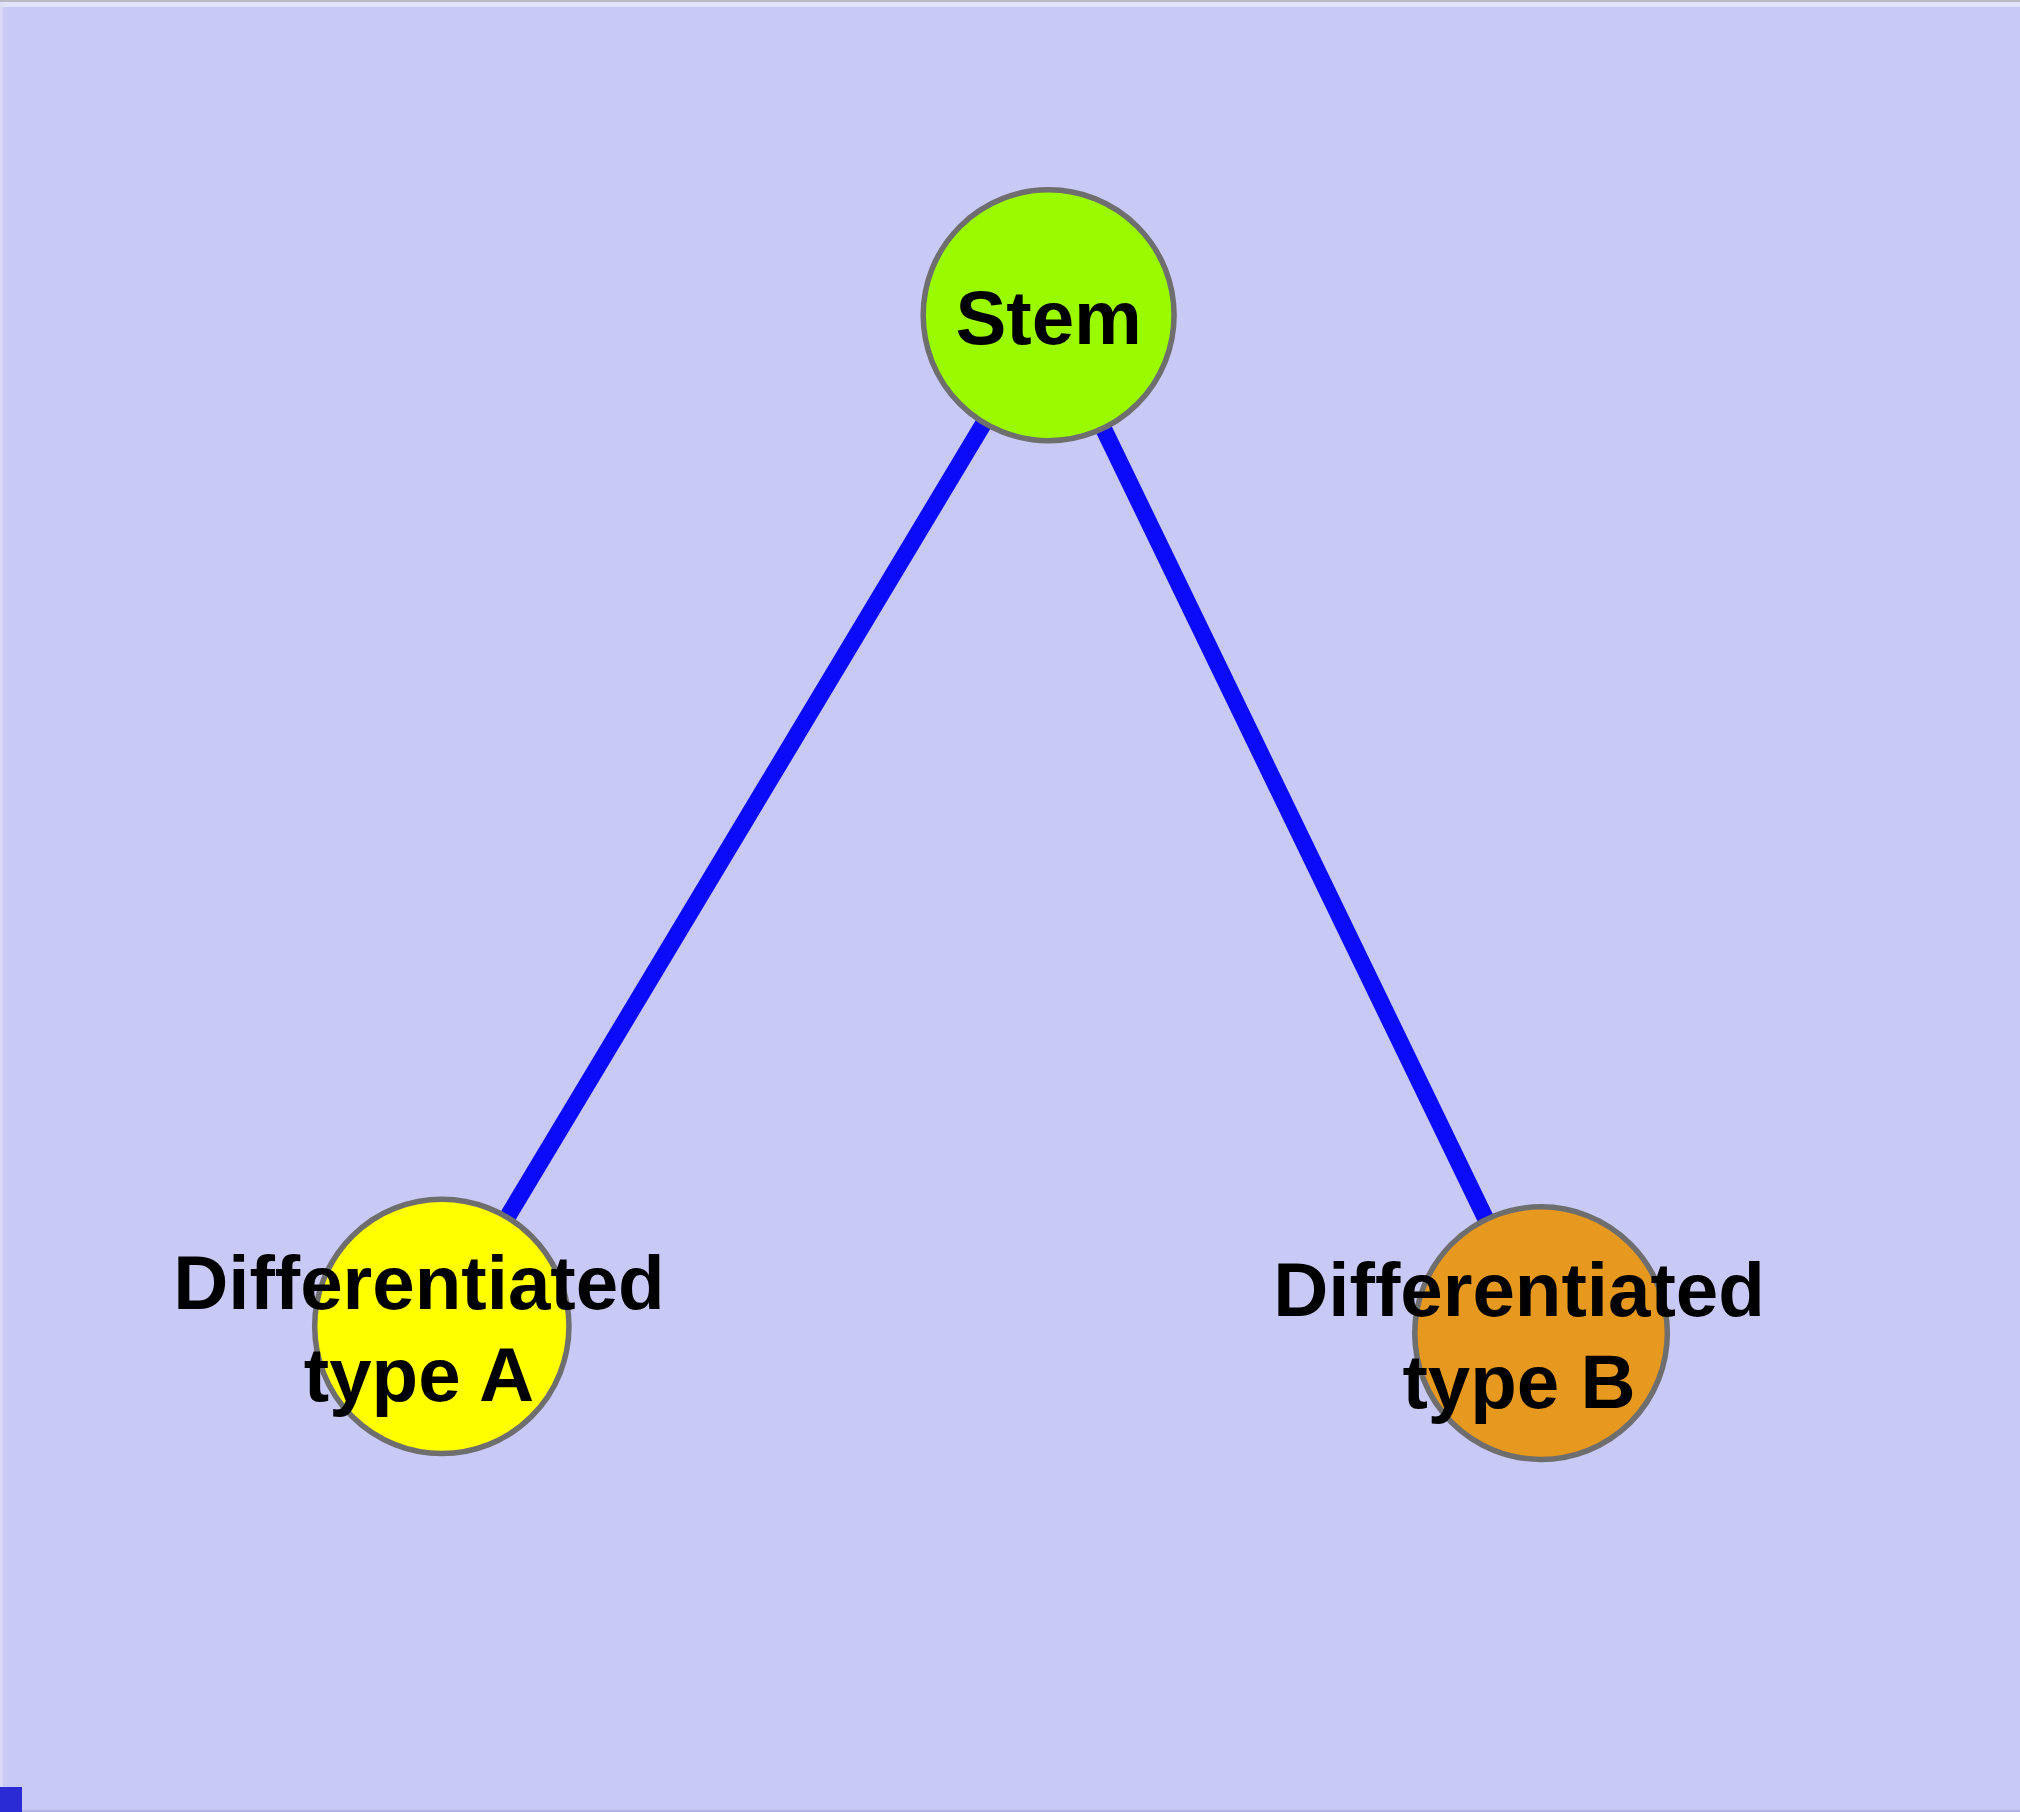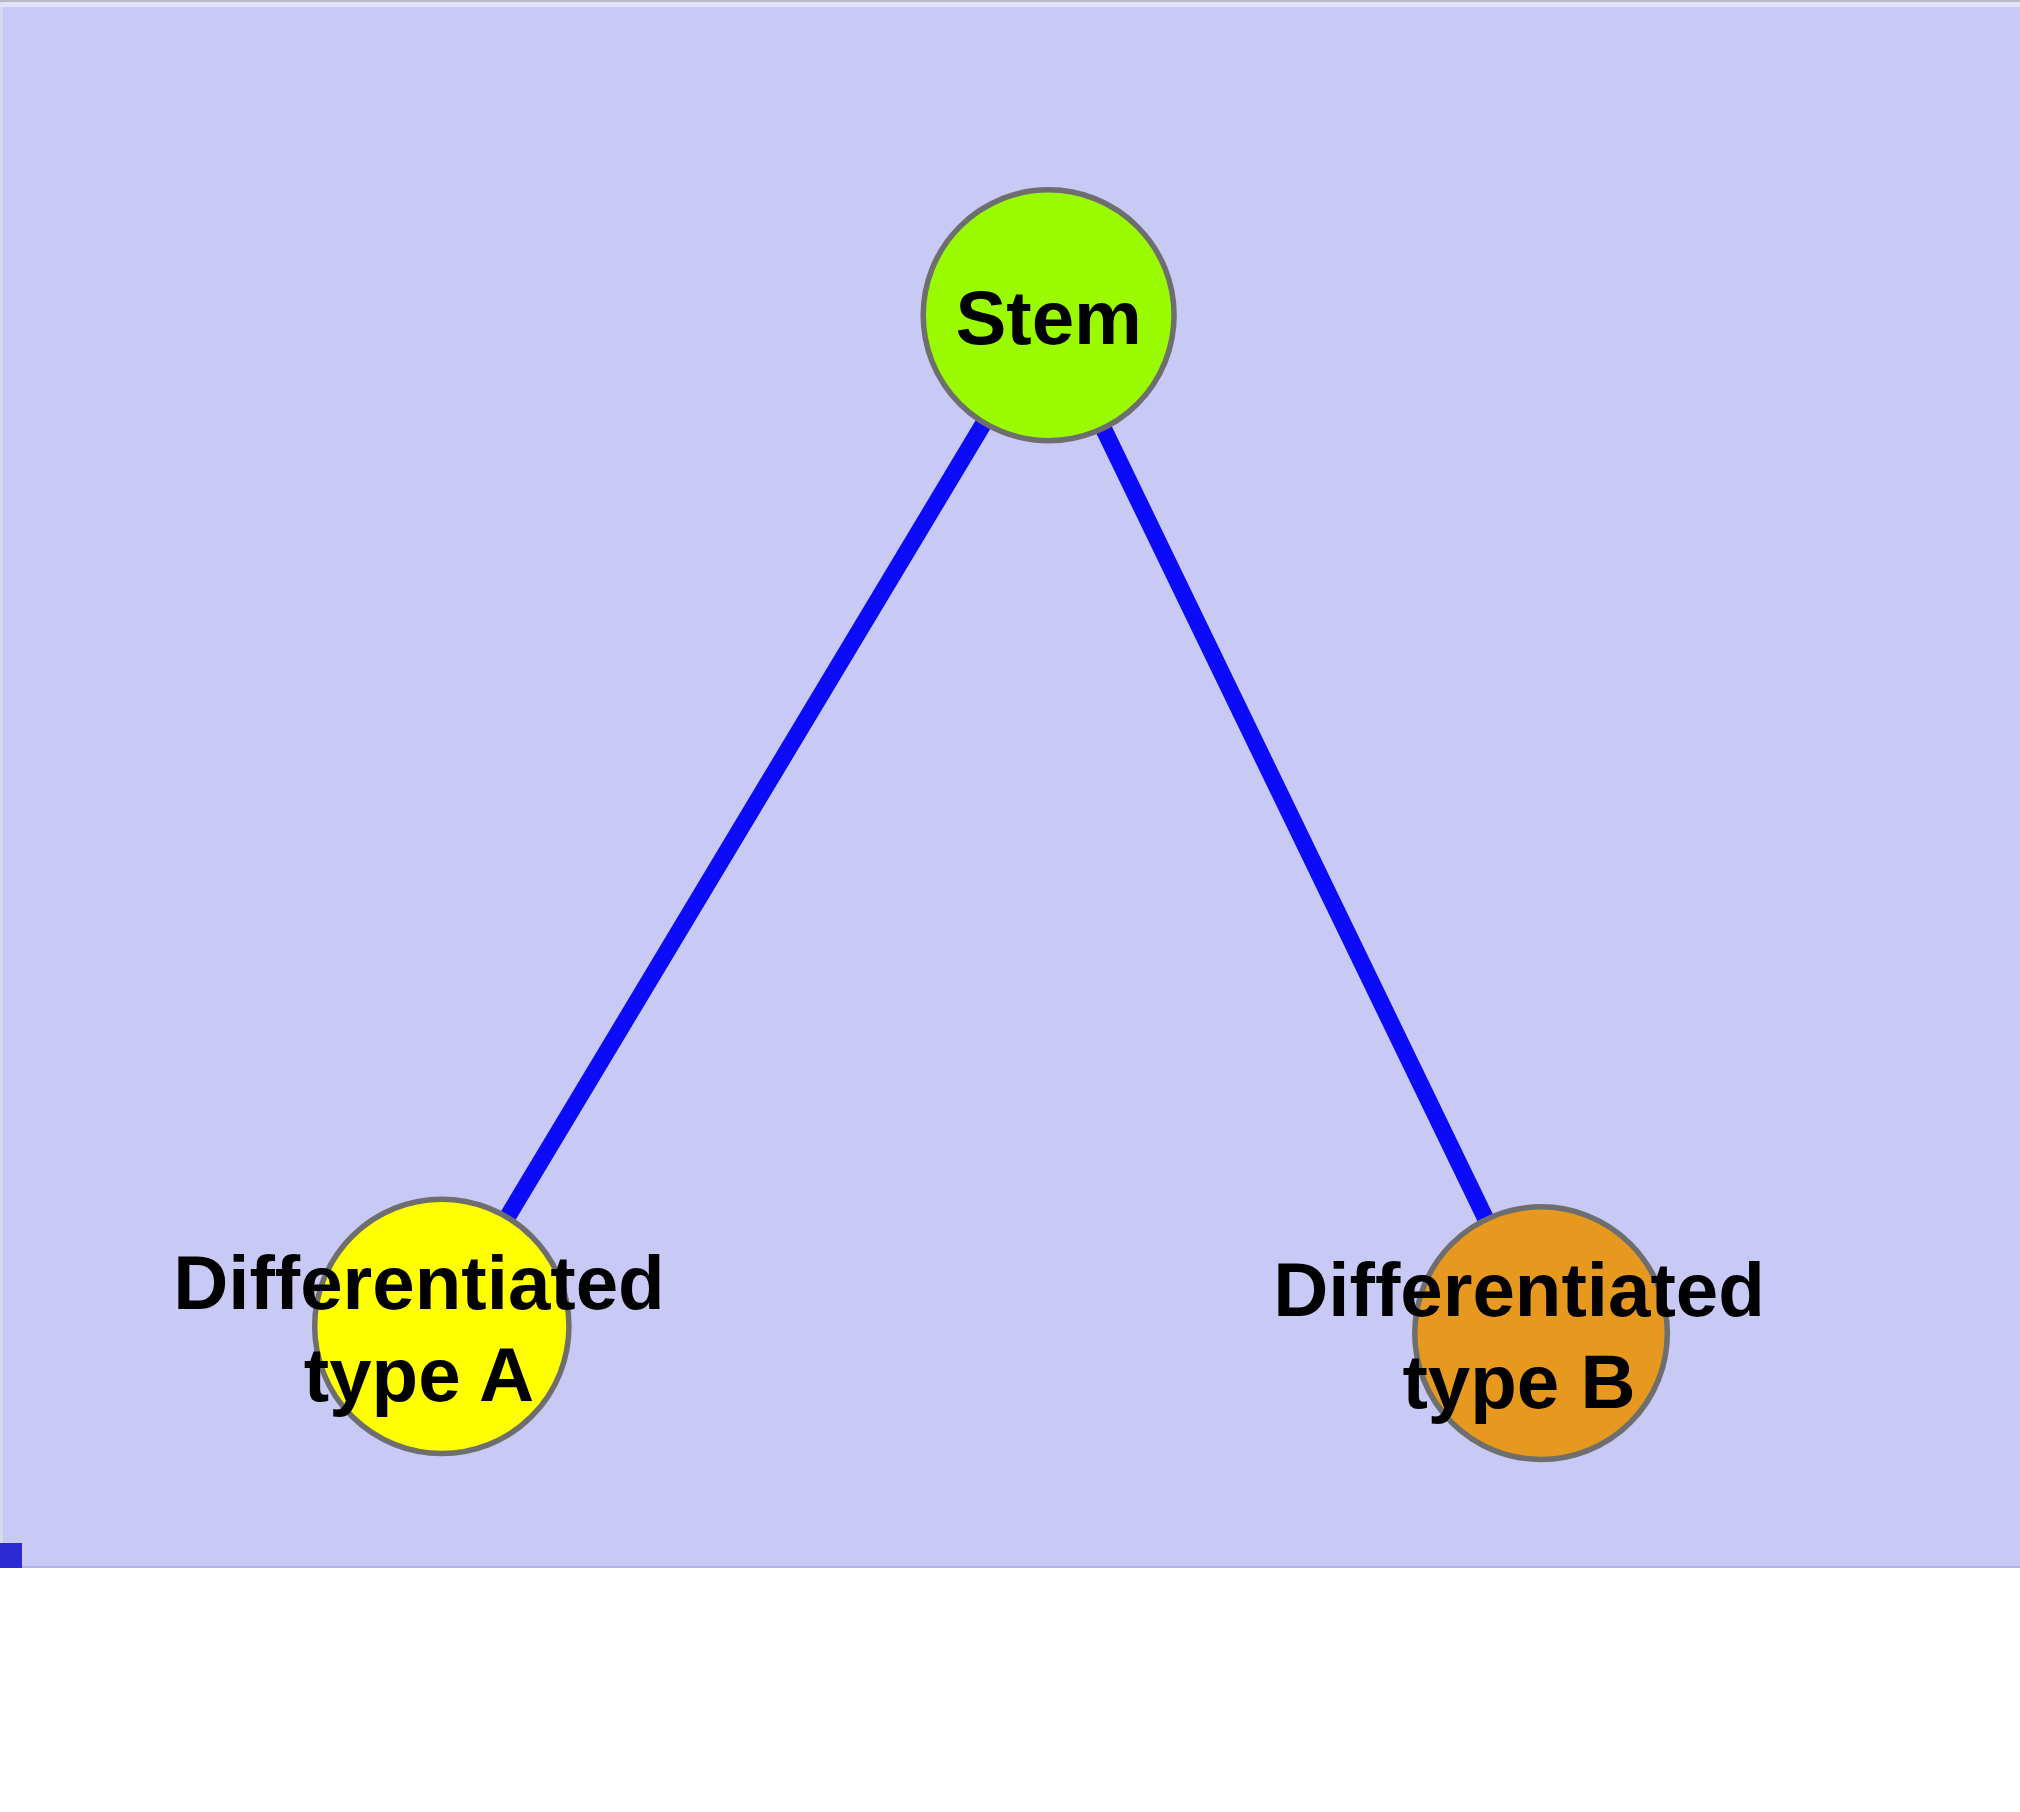--- a/index.html
+++ b/index.html
@@ -6,21 +6,21 @@
     margin: 0;
     padding: 0;
     width: 2021px;
     height: 1812px;
     overflow: hidden;
     font-family: "Liberation Sans", sans-serif;
   }
   .stage {
     position: relative;
     width: 2021px;
-    height: 1568px;
+    height: 1812px;
   }
   .diagram-svg {
     position: absolute;
     inset: 0;
     display: block;
   }
   line.edge {
     stroke-width: 20;
     stroke-linecap: butt;
   }

